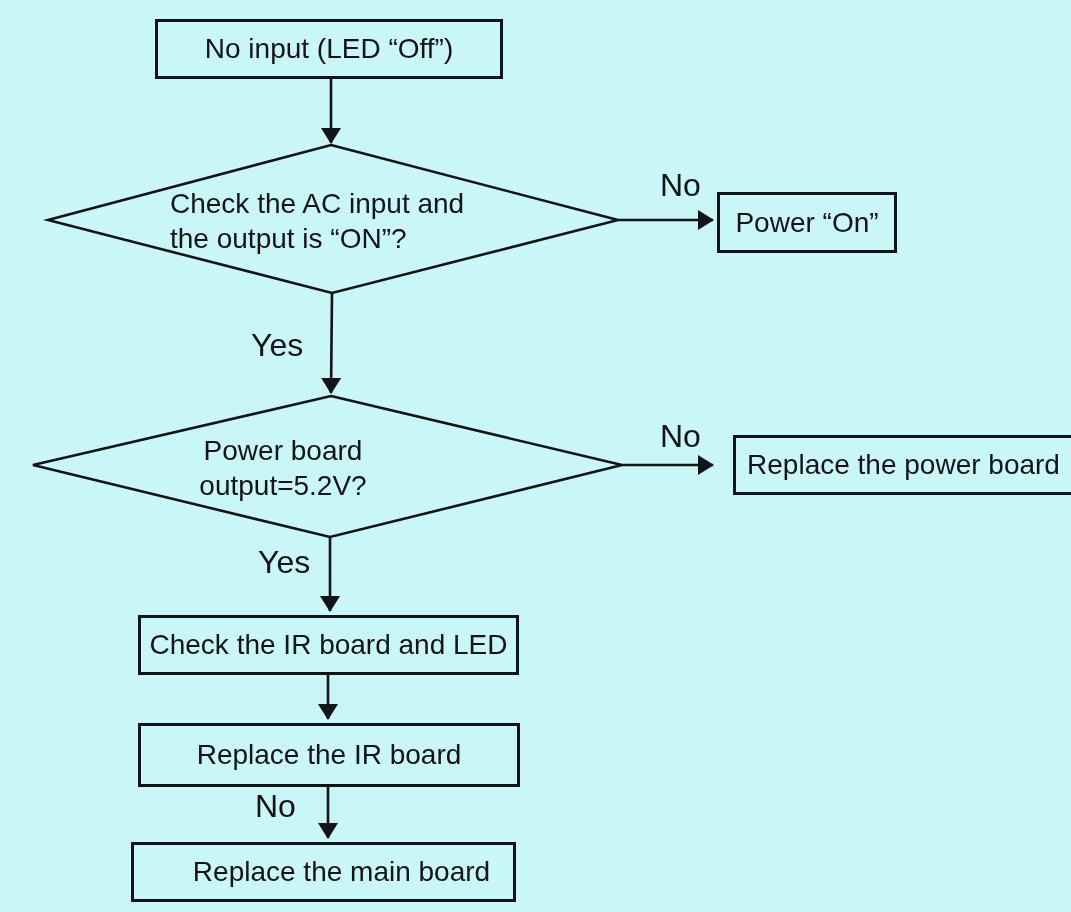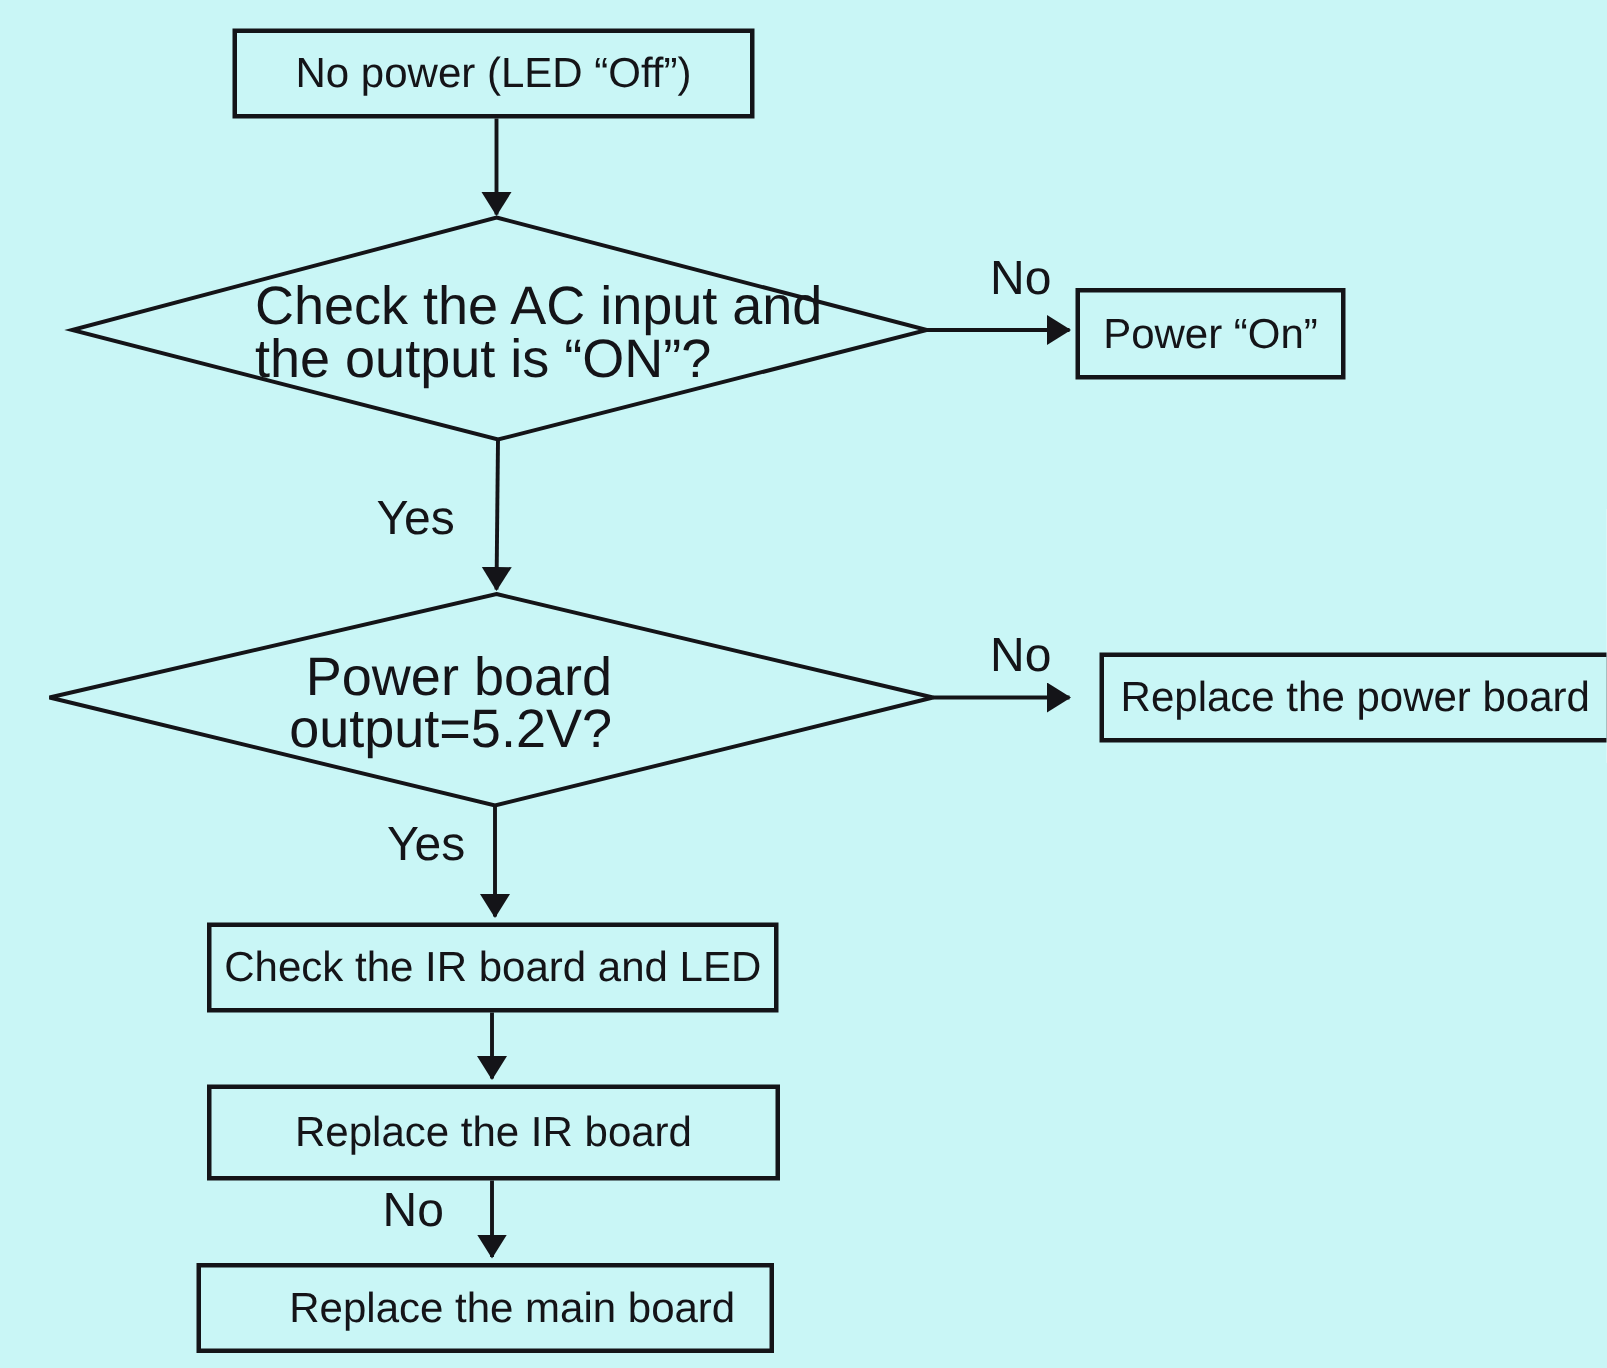--- a/index.html
+++ b/index.html
@@ -17,23 +17,23 @@
   .node{
     position:absolute;
     box-sizing:border-box;
     border:3px solid #141418;
     display:flex;align-items:center;justify-content:center;
     font-size:28px;line-height:32px;white-space:nowrap;
     background:transparent;
   }
   .dtext{
     position:absolute;
-    font-size:36px;line-height:35px;white-space:nowrap;
+    font-size:28px;line-height:35px;white-space:nowrap;
   }
-  .dtext.centered{text-align:right;}
+  .dtext.centered{text-align:center;}
   .elabel{
     position:absolute;
     font-size:32px;line-height:28px;white-space:nowrap;
   }
 </style>
 </head>
 <body>
 
 <div class="canvas">
 
@@ -57,21 +57,21 @@
     <line class="wire" x1="622" y1="465" x2="713" y2="465" marker-end="url(#arrow)"></line>
 
     <line class="wire" x1="330" y1="537" x2="330" y2="611" marker-end="url(#arrow)"></line>
 
     <line class="wire" x1="328" y1="675" x2="328" y2="719" marker-end="url(#arrow)"></line>
 
     <line class="wire" x1="328" y1="787" x2="328" y2="838" marker-end="url(#arrow)"></line>
   </svg>
 
   <div class="node" style="left:155px;top:19px;width:348px;height:60px;">
-    <span>No power (LED “Off”)</span>
+    <span>No input (LED “Off”)</span>
   </div>
 
   <div class="node" style="left:717px;top:192px;width:180px;height:61px;">
     <span>Power “On”</span>
   </div>
 
   <div class="node" style="left:717px;top:435px;width:341px;height:60px;margin-left:16px;">
     <span>Replace the power board</span>
   </div>
 

